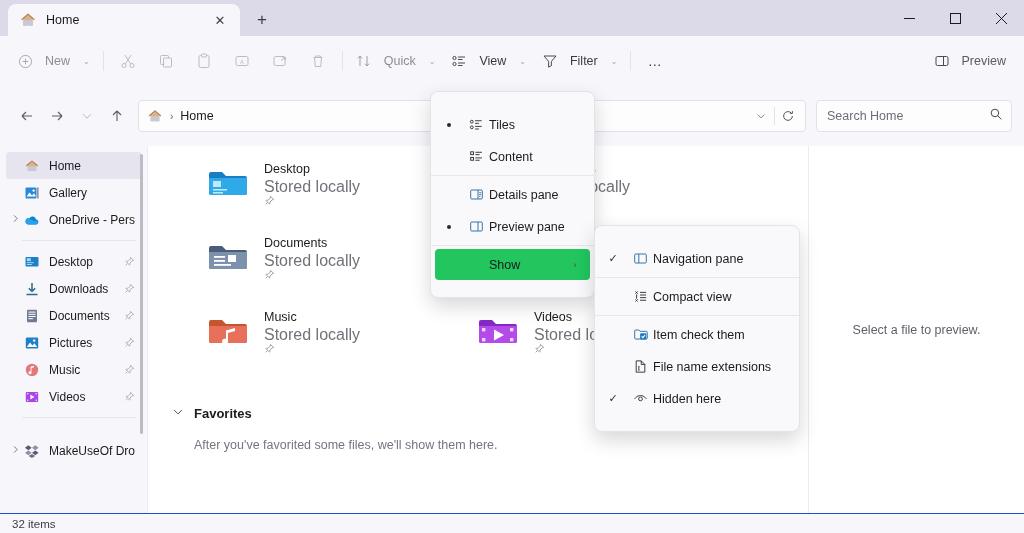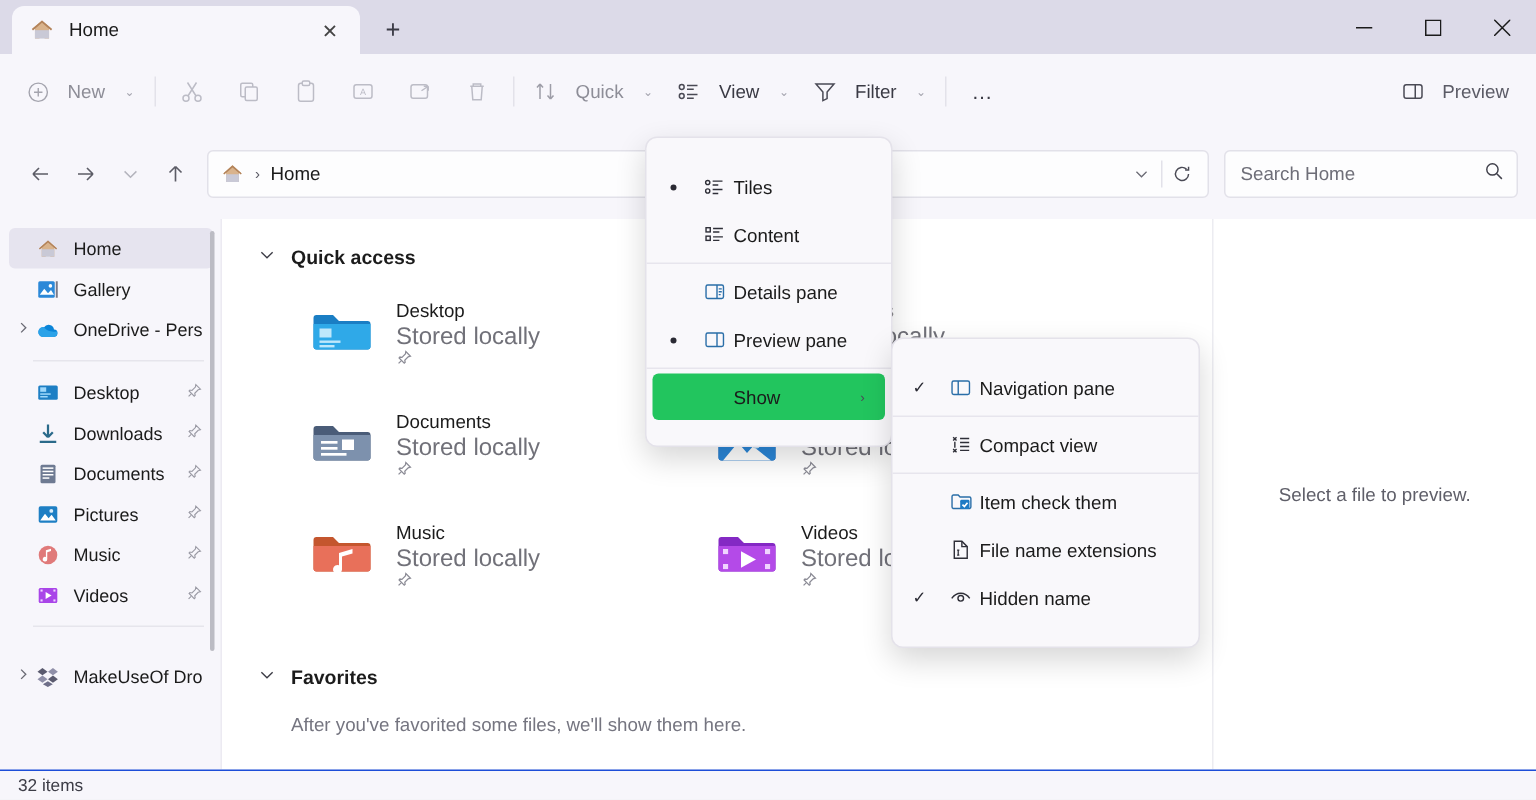--- a/index.html
+++ b/index.html
@@ -545,28 +545,20 @@
     </span>
     <span class="sb-label">MakeUseOf Dro</span>
   </div>
 
   <div class="sb-scroll"></div>
 </div>
 <div class="sb-border"></div>
 
 <div class="content">
 
-  <div class="section-head">
-    <span class="sec-chev">
-      <svg width="12" height="12" viewBox="0 0 16 16" fill="none" stroke="#3b3b45" stroke-width="1.2">
-          <path d="M3 5.5 8 10.5 13 5.5"></path>
-        </svg>
-    </span>
-    <span class="sec-title">Quick access</span>
-  </div>
 
   <div class="tilegrid">
 
     <div class="tile">
       <span class="tile-ico">
         <svg viewBox="0 0 44 44" width="44" height="44">
           <path d="M3 12a2 2 0 0 1 2-2h11l4 4h19a2 2 0 0 1 2 2v15a2 2 0 0 1-2 2H5a2 2 0 0 1-2-2z" fill="#1a7ec4"></path>
           <path d="M3 16h38v15a2 2 0 0 1-2 2H5a2 2 0 0 1-2-2z" fill="#2fa9e8"></path>
           <rect x="7" y="19" width="8" height="6" fill="#bfe8fb"></rect>
           <rect x="7" y="27" width="14" height="1.6" fill="#bfe8fb"></rect>
@@ -827,15 +819,15 @@
   </div>
 
   <div class="mi">
     <span class="mi-mark">✓</span>
     <span class="mi-ico">
       <svg width="15" height="15" viewBox="0 0 16 16" fill="none" stroke="#2f2f38" stroke-width="1">
         <path d="M1.6 8.5S4.1 4.8 8 4.8s6.4 3.7 6.4 3.7"></path>
           <circle cx="8" cy="8.4" r="2"></circle>
         </svg>
     </span>
-    <span class="mi-label">Hidden name</span>
+    <span class="mi-label">Hidden here</span>
   </div>
 </div>
 
 </body></html>

